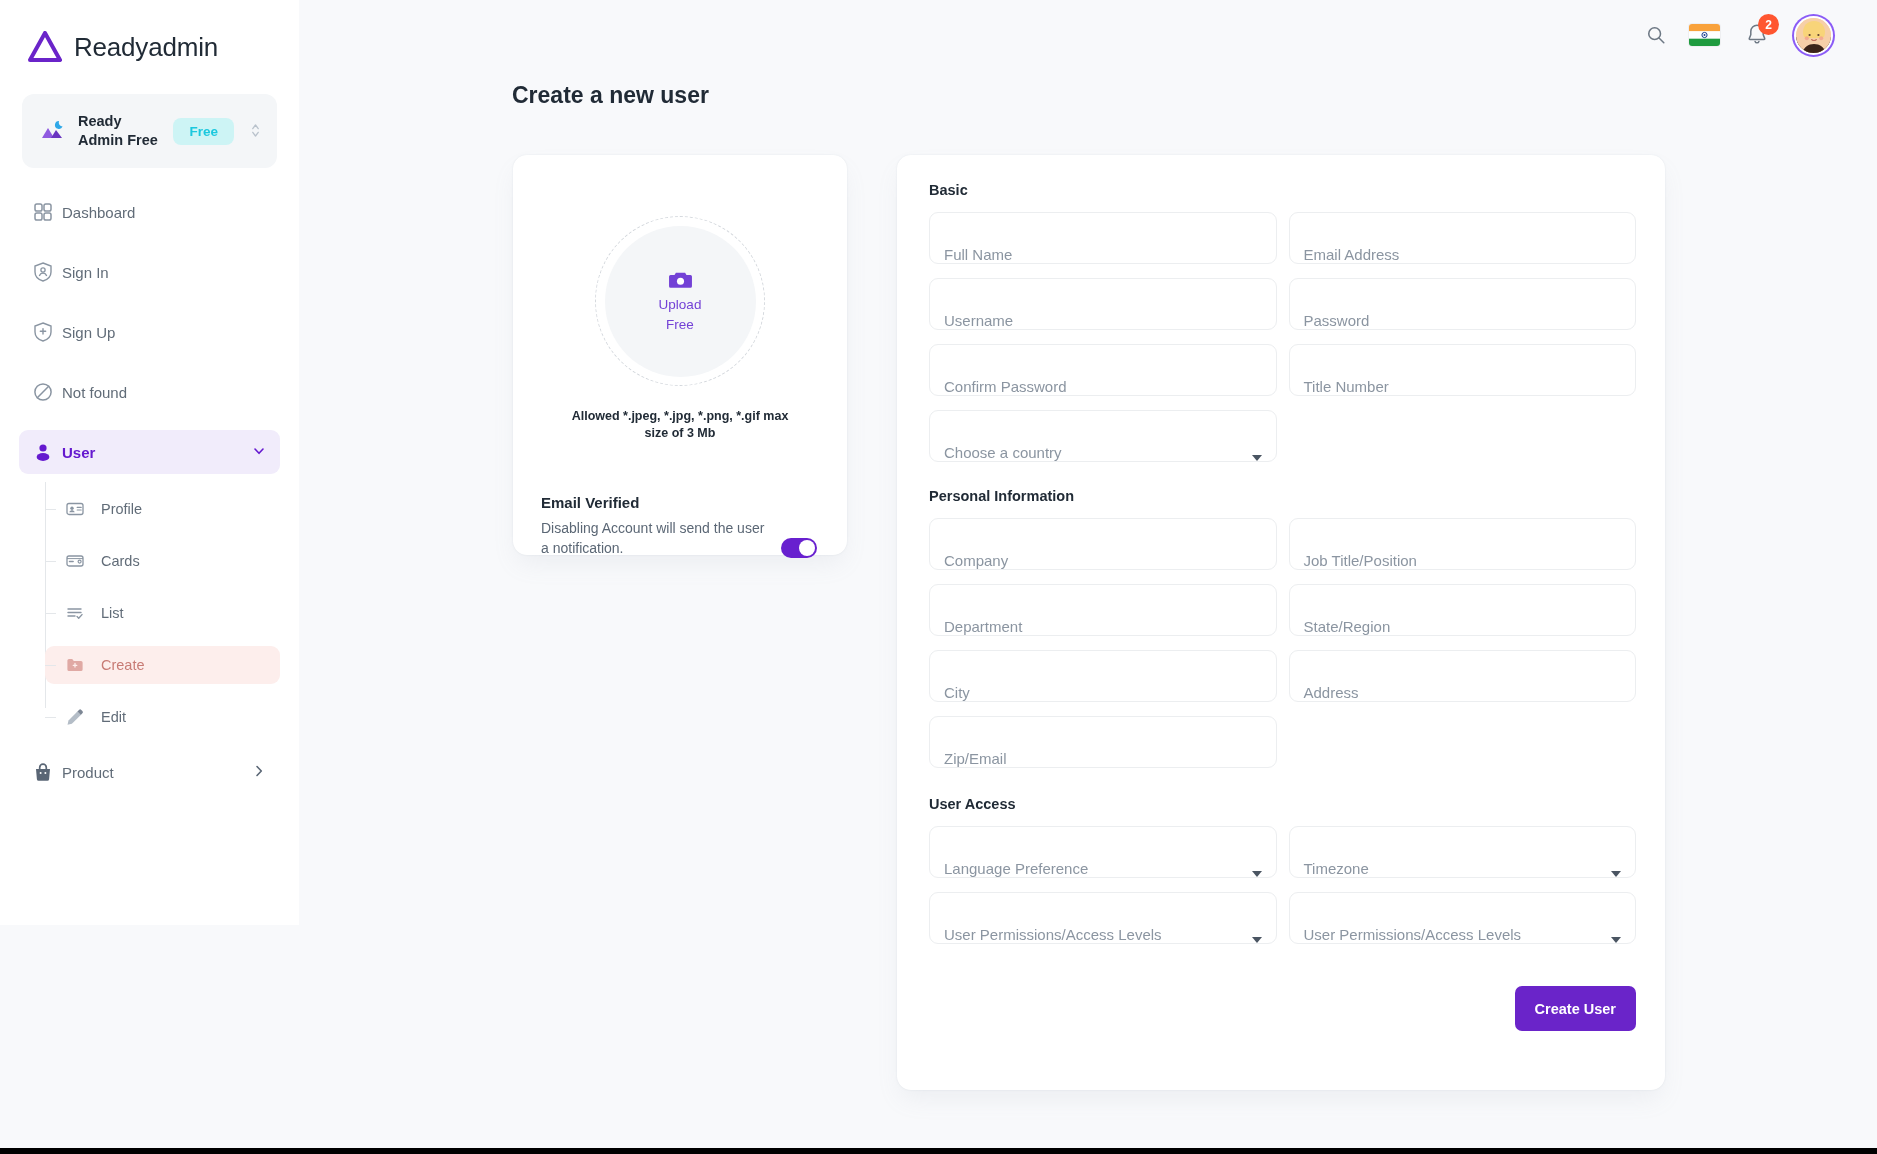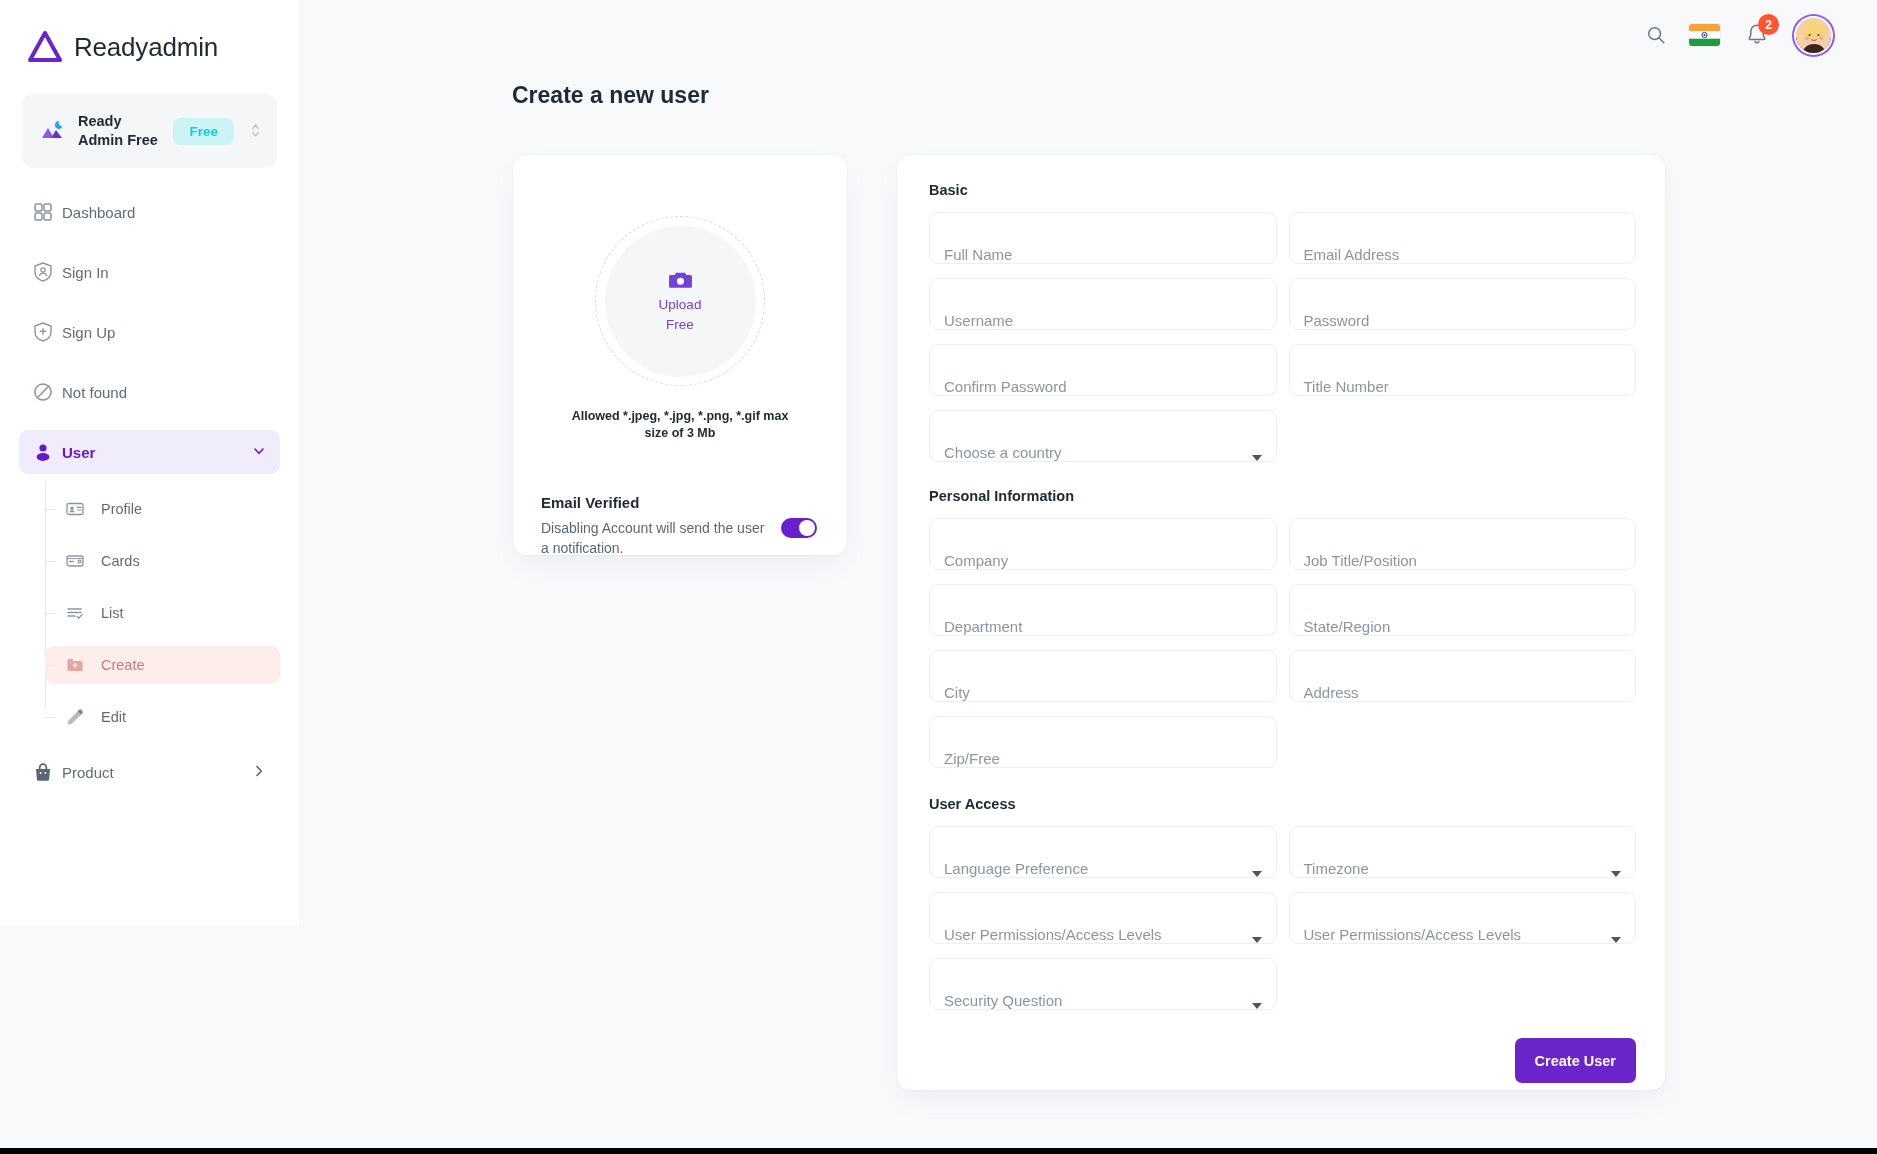--- a/index.html
+++ b/index.html
@@ -139,21 +139,21 @@
     color: #7341d6; font-size: 13.5px; line-height: 18px; text-align: center;
   }
   .allowed {
     margin: 22px 58px 0 58px; text-align: center;
     font-size: 12.5px; font-weight: bold; color: #212b36; line-height: 17px;
   }
   .verify-title {
     margin: 52px 0 0 28px; font-size: 15px; font-weight: bold; color: #212b36;
   }
   .verify-row {
-    display: flex; align-items: flex-start; margin: 7px 22px 0 28px; gap: 10px;
+    display: flex; align-items: flex-end; margin: 7px 22px 0 28px; gap: 10px;
   }
   .verify-desc {
     font-size: 14px; color: #5b6775; line-height: 20px; flex: 1 1 auto; max-width: 230px;
   }
   .toggle {
     width: 36px; height: 20px; border-radius: 11px; background: #6820cf;
     position: relative; flex: 0 0 auto; cursor: pointer;
   }
   .toggle::after {
     content: ""; position: absolute; right: 2px; top: 2px;
@@ -490,21 +490,21 @@
         <div class="field">
             <span>State/Region</span>
           </div>
         <div class="field">
             <span>City</span>
           </div>
         <div class="field">
             <span>Address</span>
           </div>
         <div class="field">
-            <span>Zip/Free</span>
+            <span>Zip/Email</span>
           </div>
         <div class="spacer"></div>
       </div>
     </div>
 
     <div class="sec">
       <h2 class="sec-title">User Access</h2>
       <div class="grid">
         <div class="field select">
           <span>Language Preference</span>
@@ -515,24 +515,20 @@
           <span class="caret"></span>
         </div>
         <div class="field select">
           <span>User Permissions/Access Levels</span>
           <span class="caret"></span>
         </div>
         <div class="field select">
           <span>User Permissions/Access Levels</span>
           <span class="caret"></span>
         </div>
-        <div class="field select">
-          <span>Security Question</span>
-          <span class="caret"></span>
-        </div>
         <div class="spacer"></div>
       </div>
 
       <div class="btn-row">
         <button class="btn-primary">Create User</button>
       </div>
     </div>
 
   </section>
 

